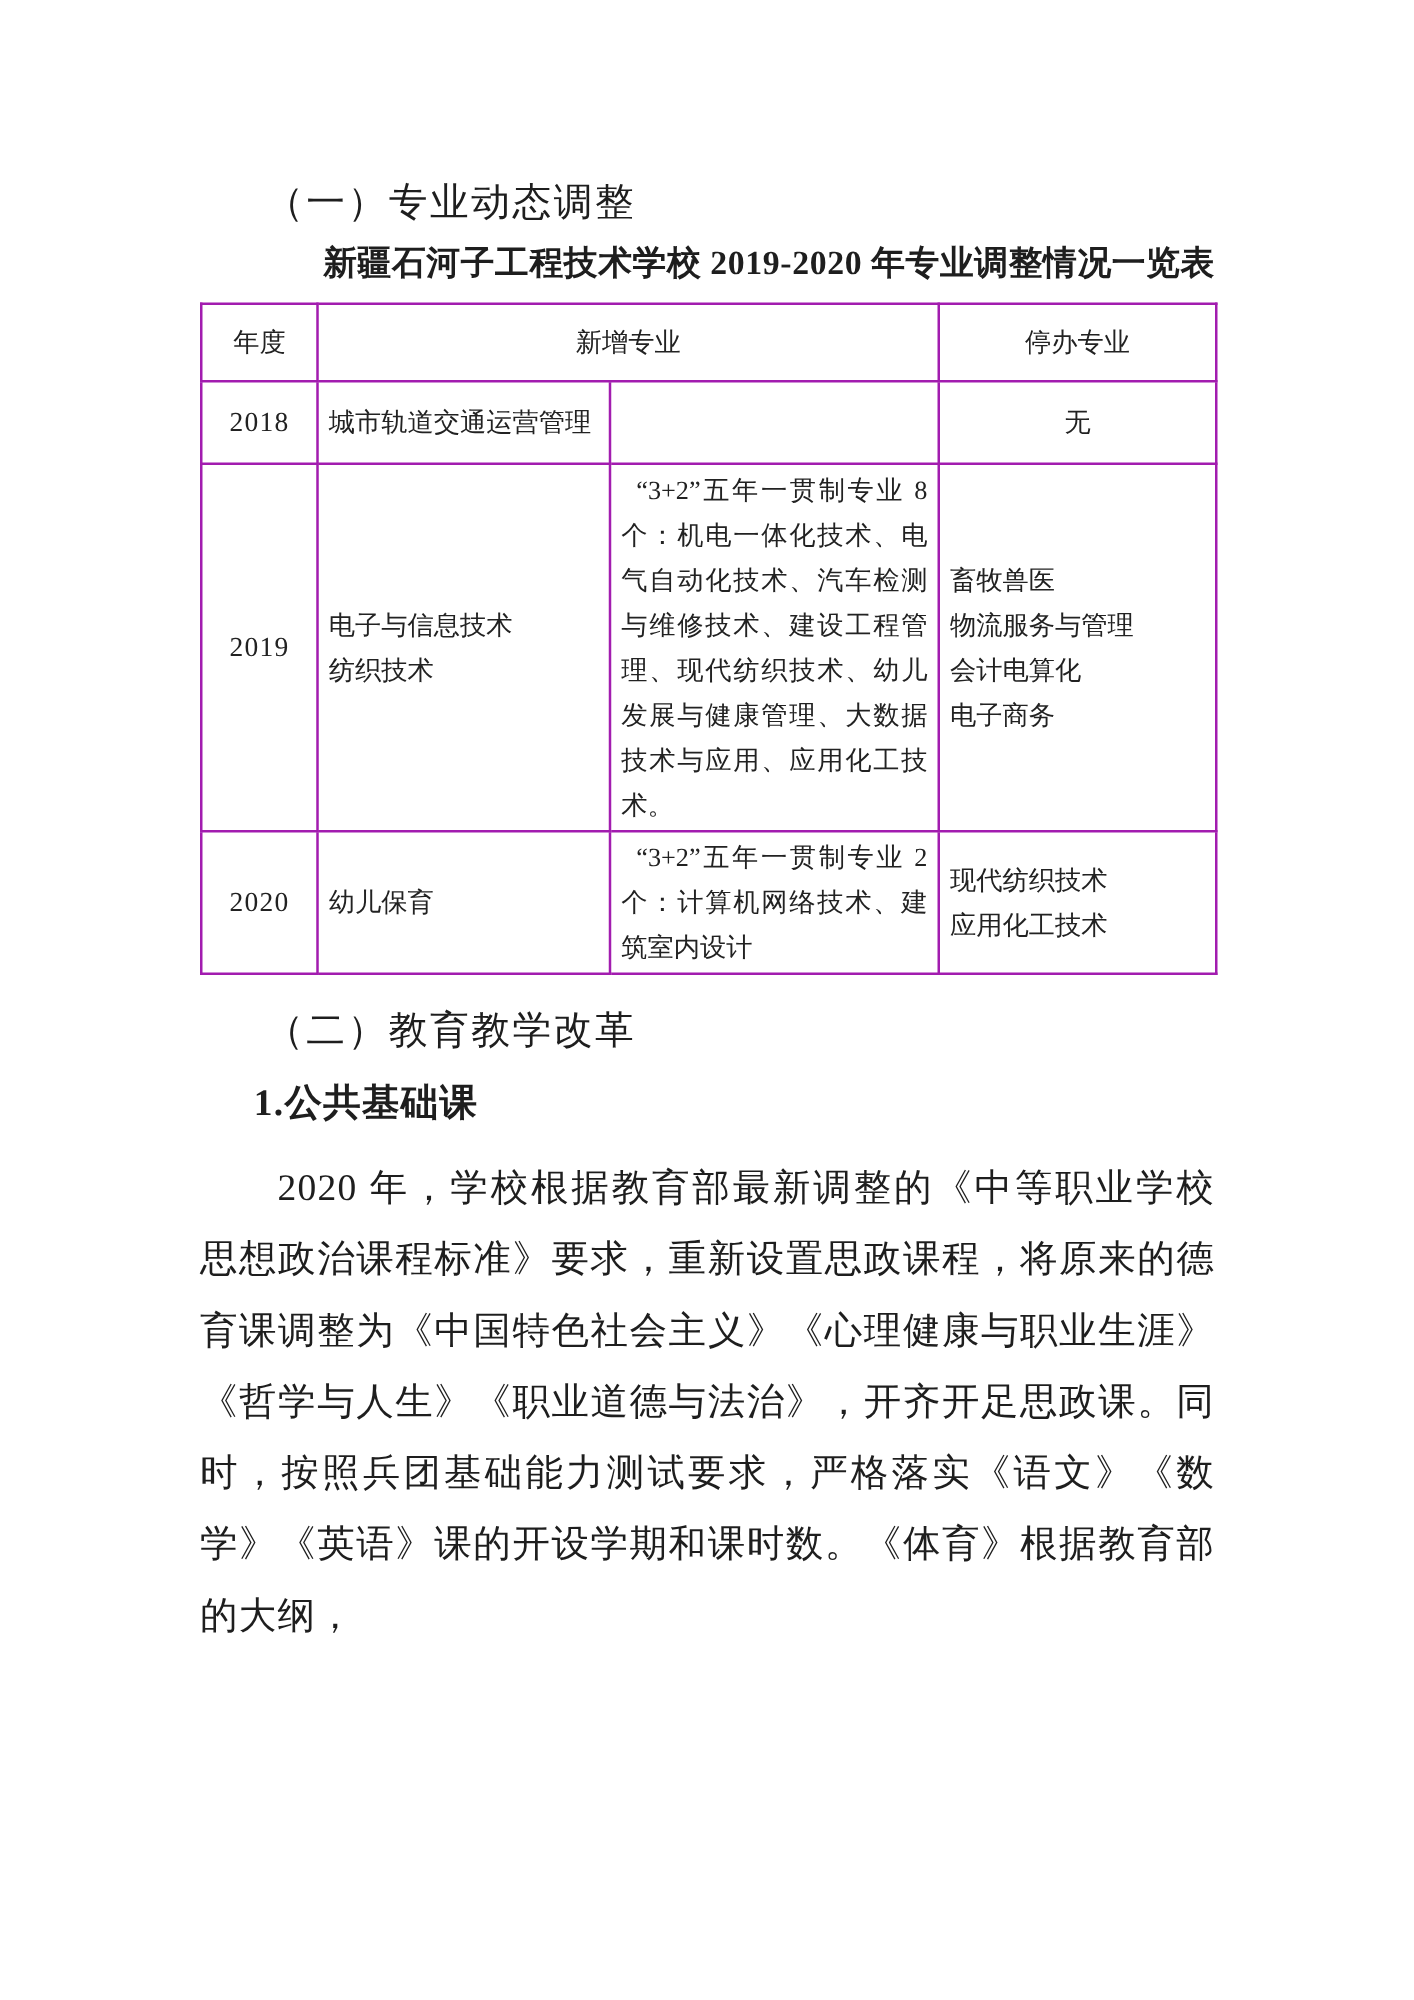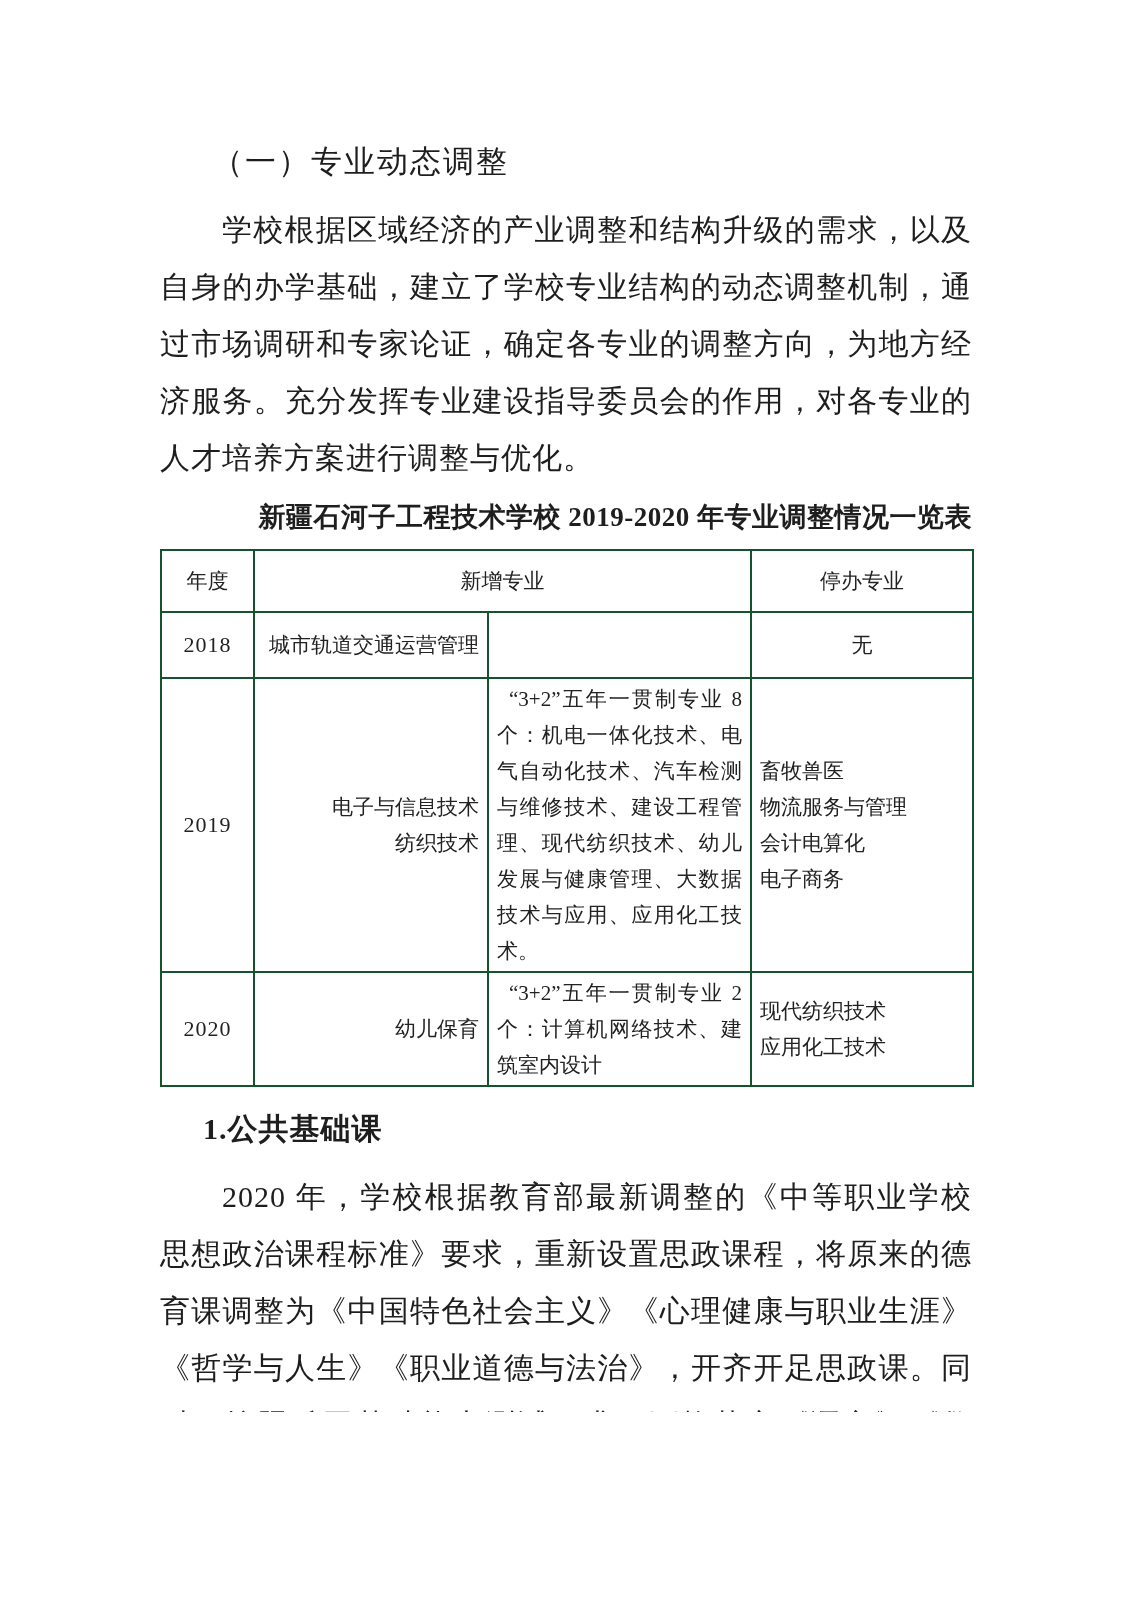--- a/index.html
+++ b/index.html
@@ -42,28 +42,28 @@
   }
   table.adjust{
     margin-top:17px;
     border-collapse:collapse;
     width:812px;
     table-layout:fixed;
     font-size:21px;
     color:#222;
   }
   table.adjust td{
-    border:2px solid #14532d;
+    border:2px solid #a21caf;
     vertical-align:middle;
     padding:2px 8px;
     line-height:36px;
   }
   td.c{text-align:center;}
   td.year{text-align:center;font-size:22px;letter-spacing:1px;}
-  td.main-cell{padding-left:13px;line-height:57px;white-space:pre-line;text-align:right;}
+  td.main-cell{padding-left:13px;line-height:57px;white-space:pre-line;}
   td.detail-cell{
     padding:8px 10px 8px 12px;
     line-height:36px;
     text-align:justify;
     text-indent:12px;
     vertical-align:middle;
   }
   td.stopped-cell{
     padding-left:12px;
     line-height:36px;
@@ -98,21 +98,20 @@
   }
 </style>
 </head>
 <body>
 
 <div class="page">
   <div class="content">
 
     <h2 class="sec-heading">（一）专业动态调整</h2>
 
-    <p class="body-para">学校根据区域经济的产业调整和结构升级的需求，以及自身的办学基础，建立了学校专业结构的动态调整机制，通过市场调研和专家论证，确定各专业的调整方向，为地方经济服务。充分发挥专业建设指导委员会的作用，对各专业的人才培养方案进行调整与优化。</p>
 
     <p class="table-title">新疆石河子工程技术学校 2019-2020 年专业调整情况一览表</p>
 
     <table class="adjust">
       <colgroup>
         <col style="width:93px">
         <col style="width:234px">
         <col style="width:263px">
         <col style="width:222px">
       </colgroup>
@@ -141,20 +140,21 @@
         <tr class="r2020">
           <td class="year">2020</td>
           <td class="main-cell">幼儿保育</td>
           <td class="detail-cell">“3+2”五年一贯制专业 2 个：计算机网络技术、建筑室内设计</td>
           <td class="stopped-cell">现代纺织技术
 应用化工技术</td>
         </tr>
       </tbody>
     </table>
 
+    <h2 class="sub-heading">（二）教育教学改革</h2>
 
     <h3 class="sub-sub-heading">1.公共基础课</h3>
 
     <p class="body-para">2020 年，学校根据教育部最新调整的《中等职业学校思想政治课程标准》要求，重新设置思政课程，将原来的德育课调整为《中国特色社会主义》《心理健康与职业生涯》《哲学与人生》《职业道德与法治》，开齐开足思政课。同时，按照兵团基础能力测试要求，严格落实《语文》《数学》《英语》课的开设学期和课时数。《体育》根据教育部的大纲，</p>
 
   </div>
 
   <div class="page-number">19</div>
 </div>
 

